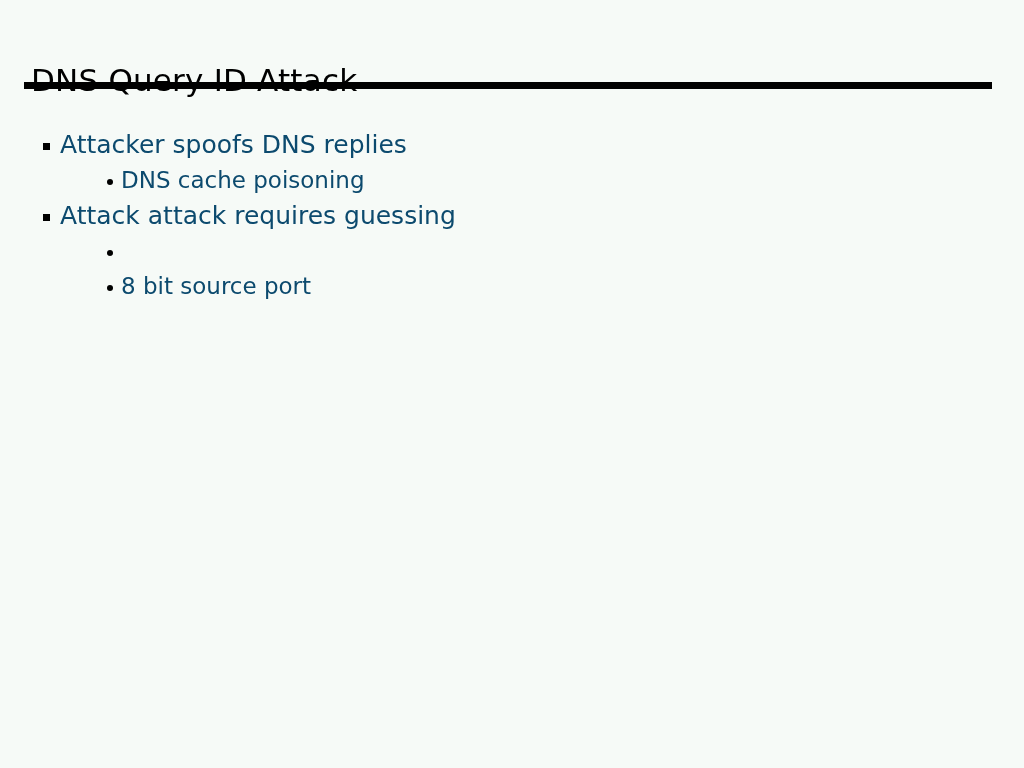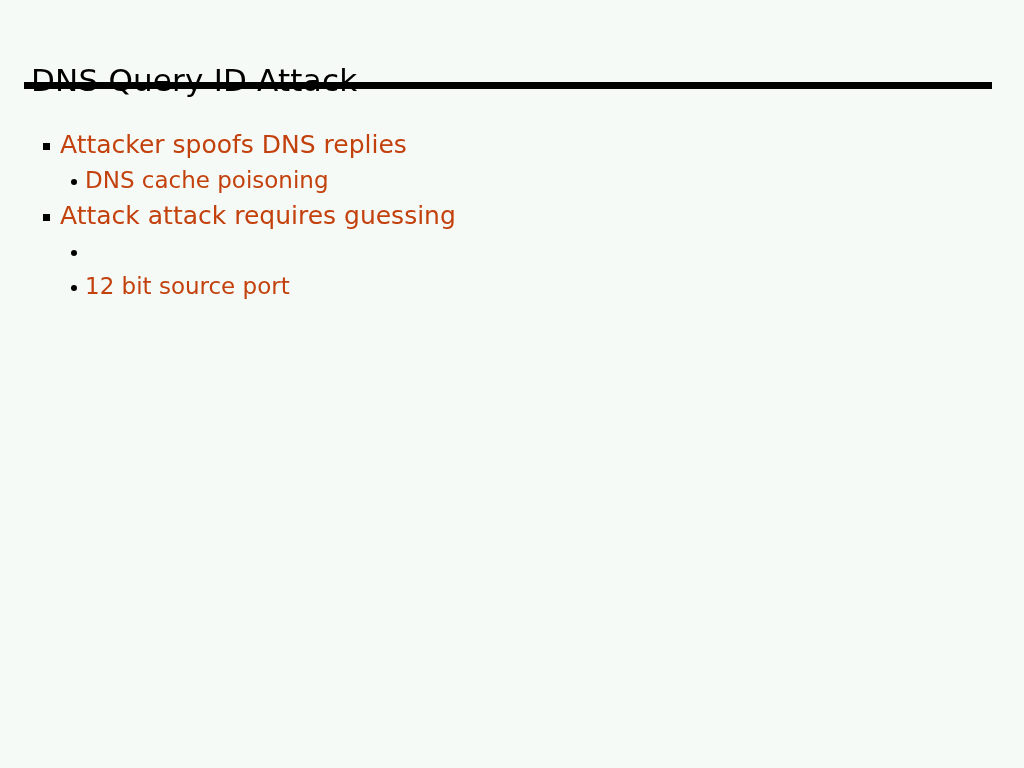--- a/index.html
+++ b/index.html
@@ -49,21 +49,21 @@
   .body-list {
     position: absolute;
     left: 0;
     top: 127px;
     width: 1024px;
   }
 
   .bullet-row {
     display: flex;
     align-items: flex-start;
-    color: #c2410c;
+    color: #0c4a6e;
   }
 
   
   .level-1 {
     padding-left: 42px;
     font-size: 25px;
     line-height: 36px;
     margin-bottom: 0px;
   }
   .level-1 .marker {
@@ -78,21 +78,21 @@
     position: absolute;
     left: 1px;
     top: 16px;
     width: 7px;
     height: 7px;
     background: #000000;
   }
 
   
   .level-2 {
-    padding-left: 70px;
+    padding-left: 106px;
     font-size: 23px;
     line-height: 35px;
     margin-bottom: 0px;
   }
   .level-2 .marker {
     width: 15px;
     flex: 0 0 15px;
     display: inline-block;
     position: relative;
     height: 35px;
@@ -137,17 +137,17 @@
       <span class="marker"></span>
       <span class="bullet-text">Attack attack requires guessing</span>
     </div>
 
     <div class="bullet-row level-2">
       <span class="marker"></span>
     </div>
 
     <div class="bullet-row level-2">
       <span class="marker"></span>
-      <span class="bullet-text">12 bit source port</span>
+      <span class="bullet-text">8 bit source port</span>
     </div>
 
   </div>
 </div>
 
 </body></html>

